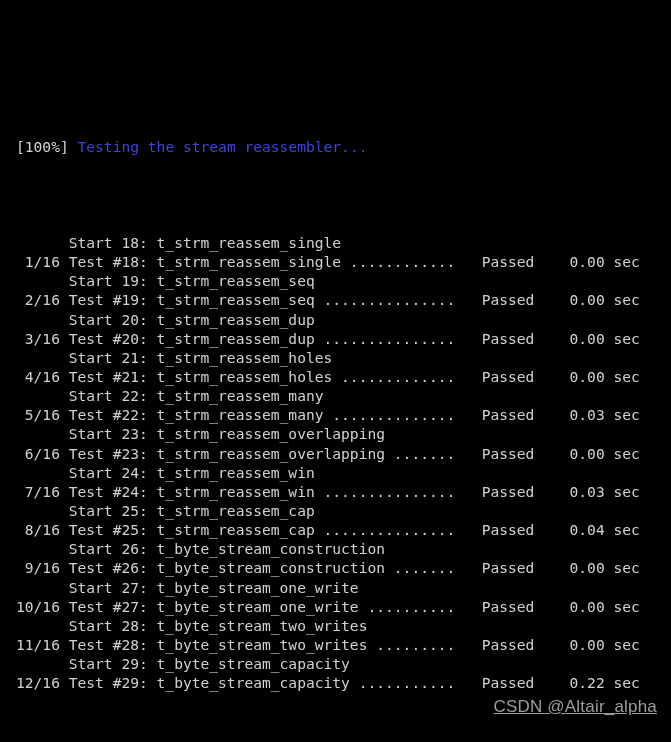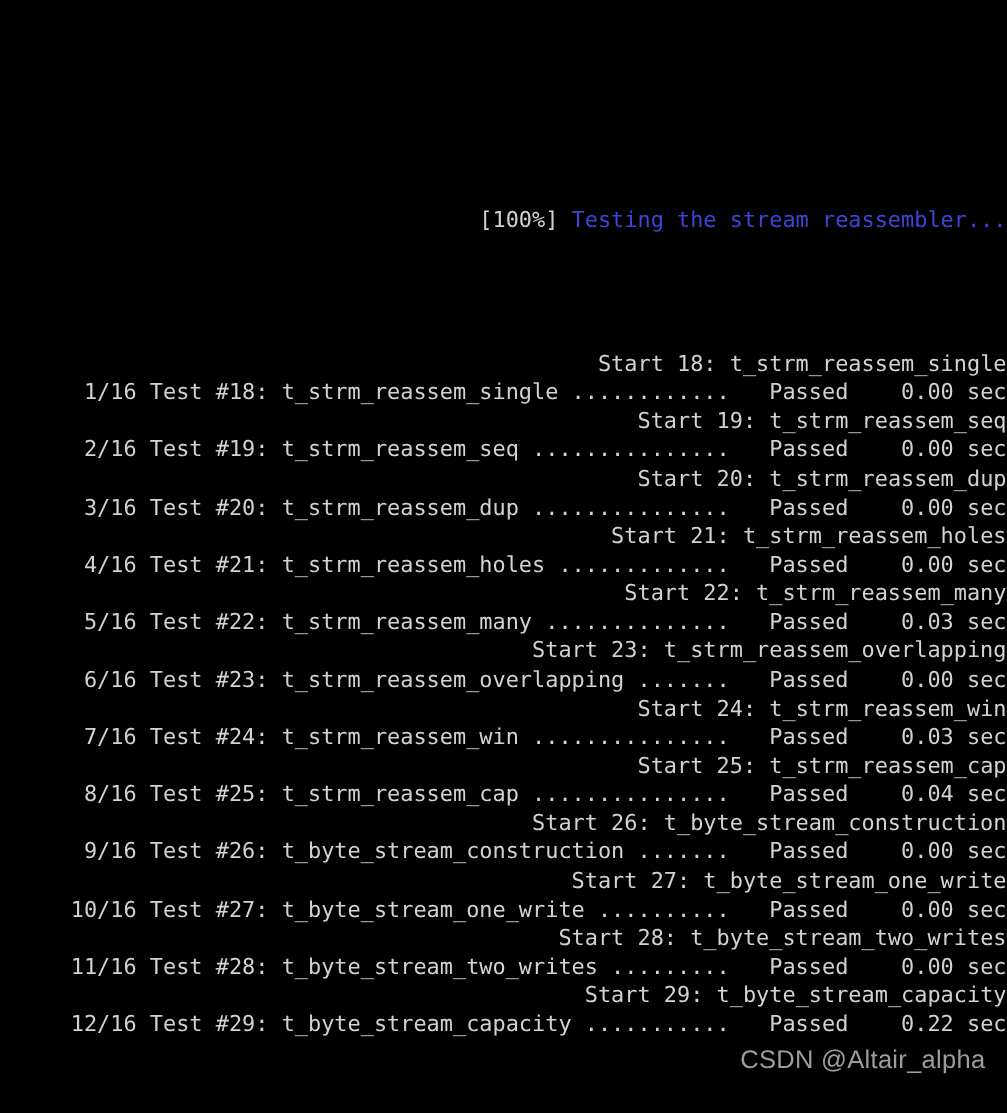--- a/index.html
+++ b/index.html
@@ -35,40 +35,40 @@
     letter-spacing: 0px;
     color: #d2d2d2;
     white-space: pre;
     -webkit-font-smoothing: none;
   }
 
   .line {
     height: 19.15px;
     white-space: pre;
     padding-left: 16px;
-    text-align: right;
   }
 
   
   .c-default { color: #d2d2d2; }
   .c-blue    { color: #3c45d8; }
 
   
   #watermark {
     position: absolute;
     right: 14px;
     bottom: 25px;
     font-family: "Liberation Sans", "DejaVu Sans", sans-serif;
     font-size: 17px;
     line-height: 20px;
     color: #9d9d9d;
     letter-spacing: 0.2px;
     white-space: nowrap;
     pointer-events: none;
     user-select: none;
+    text-decoration: underline;
   }
 </style>
 </head>
 <body>
 
 <div id="terminal">
 
   <div id="console">
 
     

